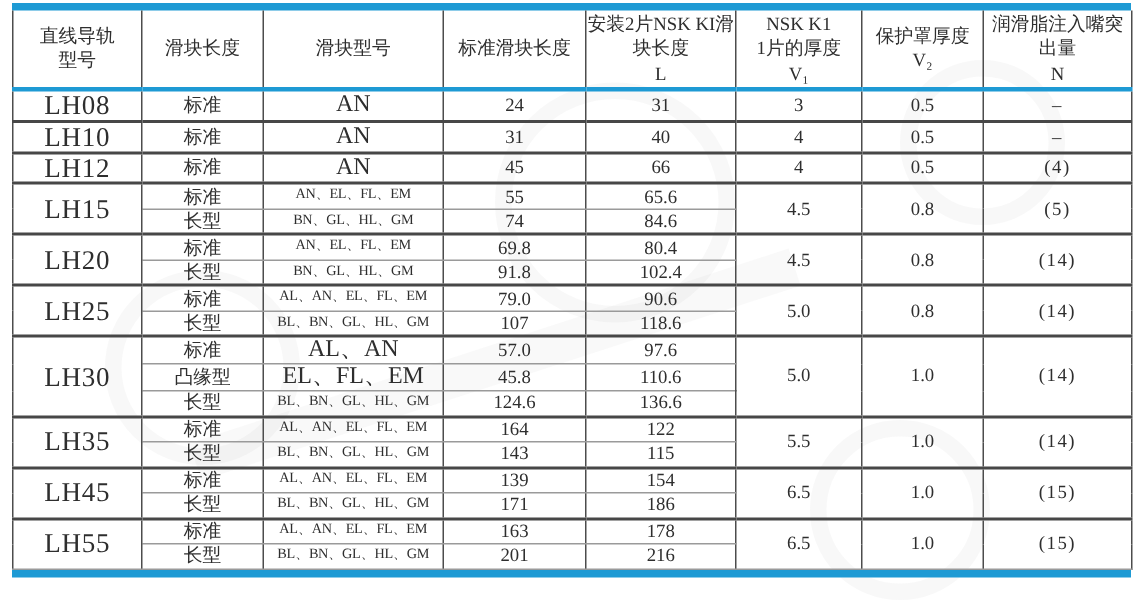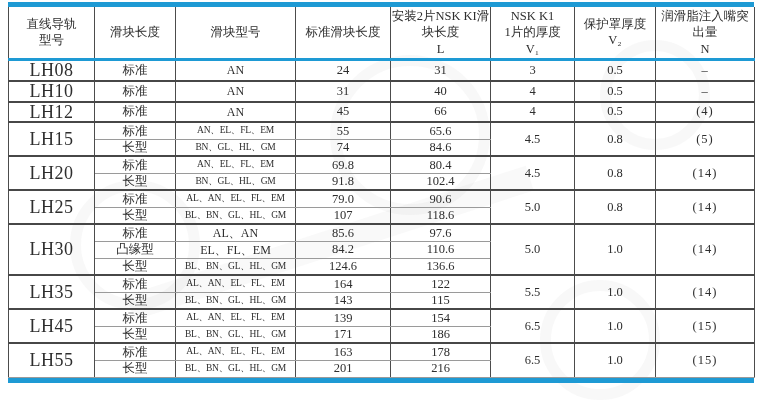--- a/index.html
+++ b/index.html
@@ -54,21 +54,21 @@
     vertical-align:middle;
     border-left:1px solid #4c4c4c;
     border-right:1px solid #4c4c4c;
     border-top:1px solid #9a9a9a;
     border-bottom:1px solid #9a9a9a;
     white-space:nowrap;
   }
   tr.group-start td{ border-top:2px solid #474747; }
   tbody tr:first-child td{ border-top:none; }
   td.model-cell{ font-size:18px; letter-spacing:.5px; }
-  td.slider-model-cell{ font-size:12px; }
+  td.slider-model-cell{ font-size:16px; }
   td.slider-model-cell.small{ font-size:9.5px; letter-spacing:-.2px;font-family:Liberation Serif, serif; }
   td.n-cell{ letter-spacing:1px; }
 </style>
 </head>
 <body>
 
 <div class="sheet">
   <div class="wm r1"></div>
   <div class="wm r2"></div>
   <div class="wm r3"></div>
@@ -175,30 +175,30 @@
           <tr>
             <td>长型</td>
             <td class="slider-model-cell small">BL、BN、GL、HL、GM</td>
             <td>107</td>
             <td>118.6</td>
           </tr>
           <tr class="group-start">
             <td rowspan="3" class="model-cell">LH30</td>
             <td>标准</td>
             <td class="slider-model-cell">AL、AN</td>
-            <td>85.6</td>
+            <td>57.0</td>
             <td>97.6</td>
             <td rowspan="3">5.0</td>
             <td rowspan="3">1.0</td>
             <td rowspan="3" class="n-cell">(14)</td>
           </tr>
           <tr>
             <td>凸缘型</td>
             <td class="slider-model-cell">EL、FL、EM</td>
-            <td>84.2</td>
+            <td>45.8</td>
             <td>110.6</td>
           </tr>
           <tr>
             <td>长型</td>
             <td class="slider-model-cell small">BL、BN、GL、HL、GM</td>
             <td>124.6</td>
             <td>136.6</td>
           </tr>
           <tr class="group-start">
             <td rowspan="2" class="model-cell">LH35</td>

